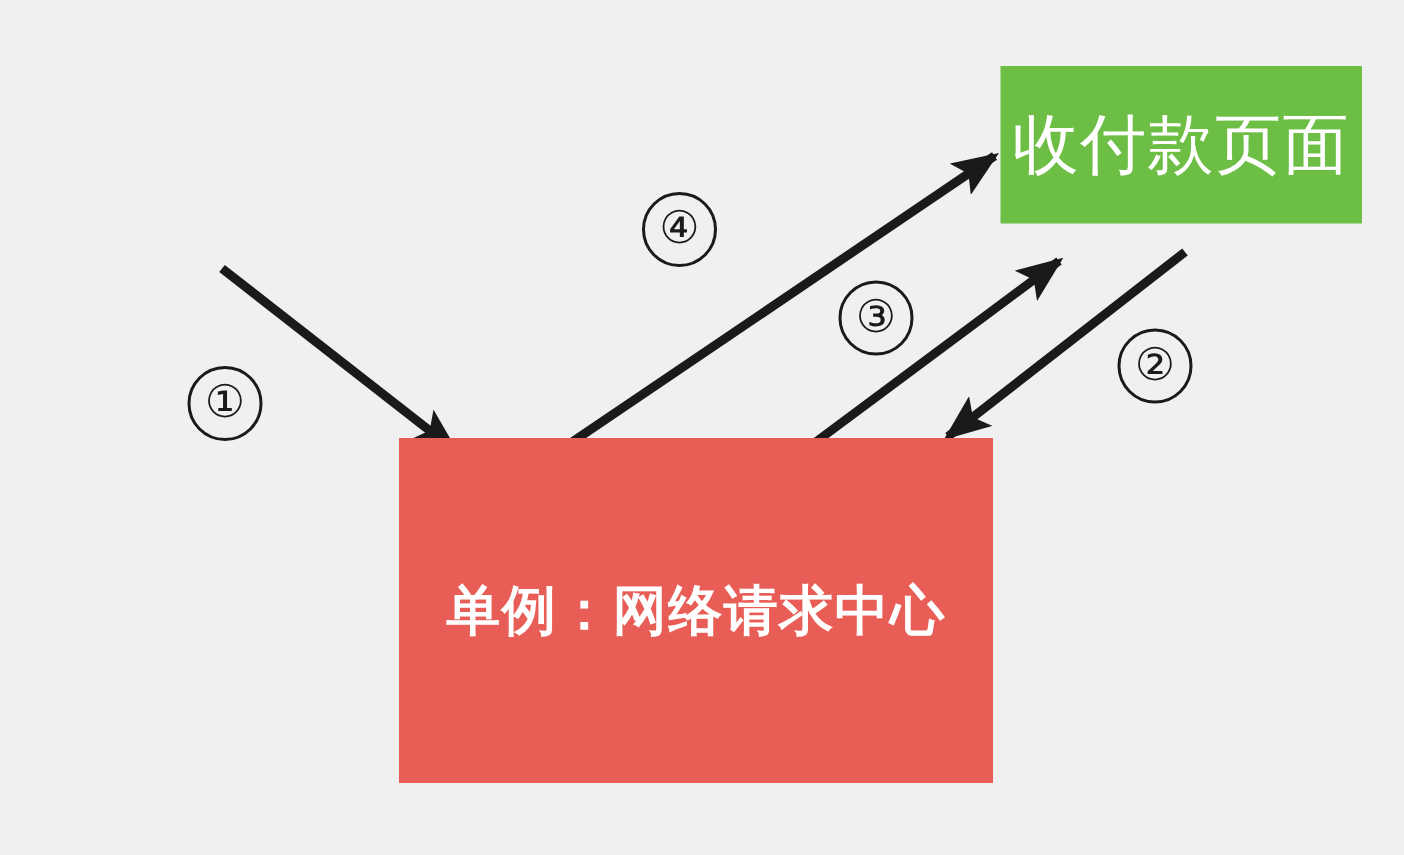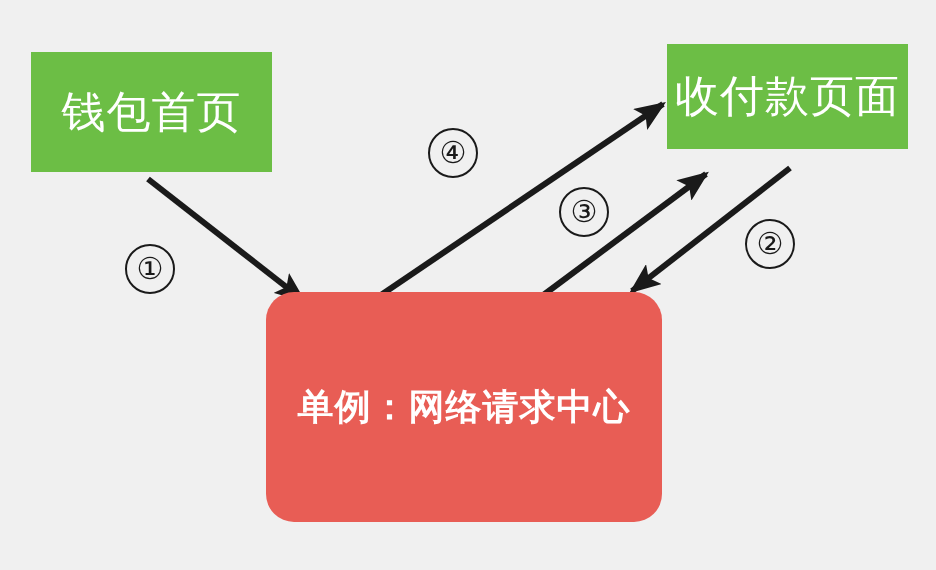--- a/index.html
+++ b/index.html
@@ -56,21 +56,20 @@
     left: 667px;
     top: 44px;
     width: 241px;
     height: 105px;
   }
   #node-network-center {
     left: 266px;
     top: 292px;
     width: 396px;
     height: 230px;
-    border-radius: 28px;
   }
   .edge-label {
     position: absolute;
     width: 50px;
     height: 50px;
     border: 2px solid #1a1a1a;
     border-radius: 50%;
     box-sizing: border-box;
     display: flex;
     align-items: center;
@@ -96,23 +95,20 @@
       <marker id="arrowhead" markerWidth="5.2" markerHeight="4.2" refX="4.6" refY="2.1" orient="auto" markerUnits="strokeWidth">
         <path d="M0,0 L5.2,2.1 L0,4.2 L1.1,2.1 Z" fill="#1a1a1a"></path>
       </marker>
     </defs>
     <line x1="148" y1="179" x2="303" y2="300" stroke="#1a1a1a" stroke-width="6" marker-end="url(#arrowhead)"></line>
     <line x1="790" y1="168" x2="632" y2="291" stroke="#1a1a1a" stroke-width="6" marker-end="url(#arrowhead)"></line>
     <line x1="538" y1="299" x2="706" y2="174" stroke="#1a1a1a" stroke-width="6" marker-end="url(#arrowhead)"></line>
     <line x1="378" y1="297" x2="663" y2="104" stroke="#1a1a1a" stroke-width="6" marker-end="url(#arrowhead)"></line>
   </svg>
 
-  <div class="node-box node-green" id="node-wallet-home">
-    <span>钱包首页</span>
-  </div>
 
   <div class="node-box node-green" id="node-payment-page">
     <span>收付款页面</span>
   </div>
 
   <div class="node-box node-red" id="node-network-center">
     <span>单例：网络请求中心</span>
   </div>
 
   <div class="edge-label" id="edge-label-1">①</div>

